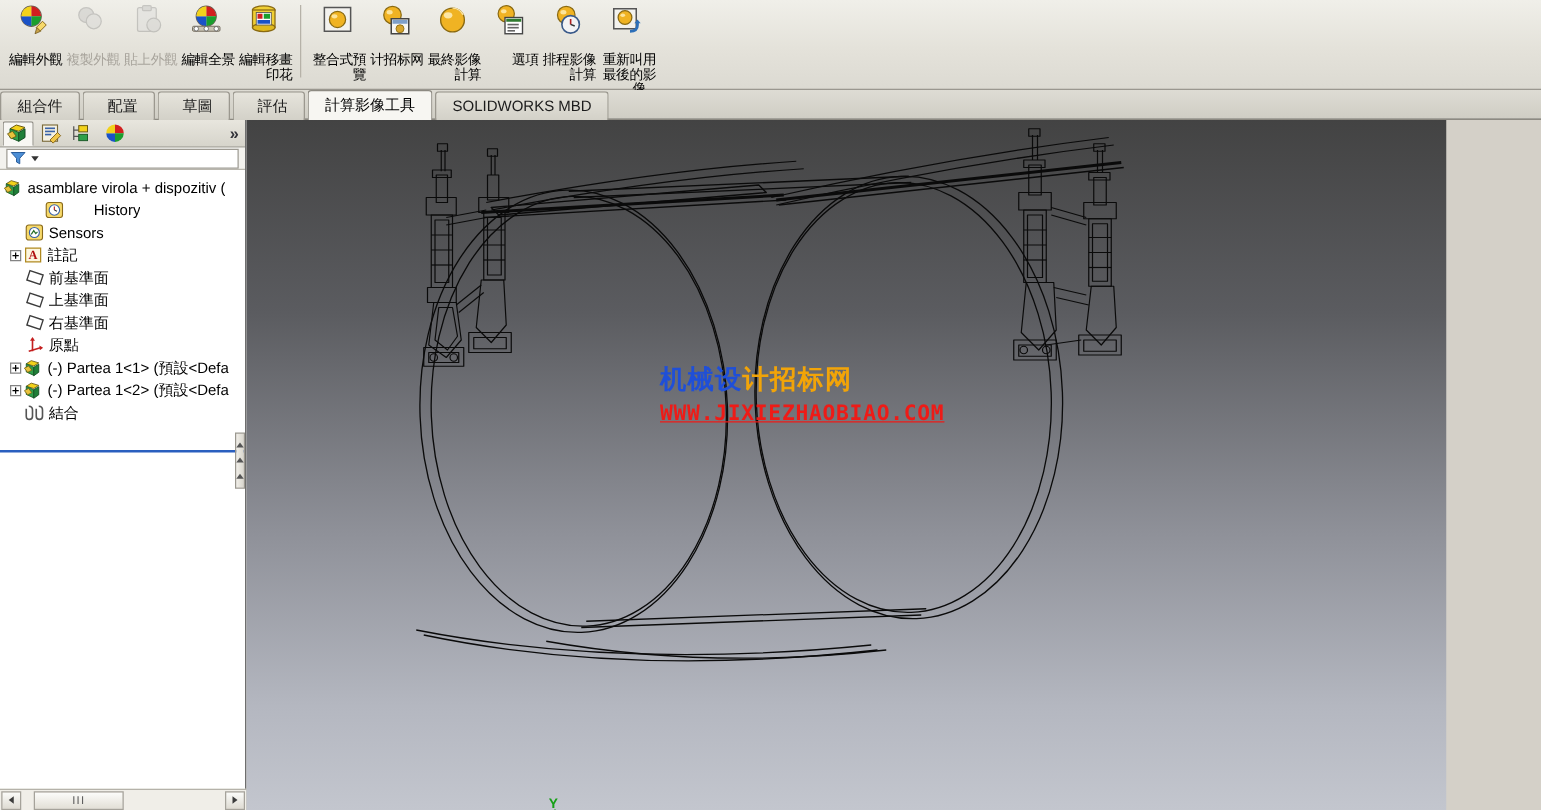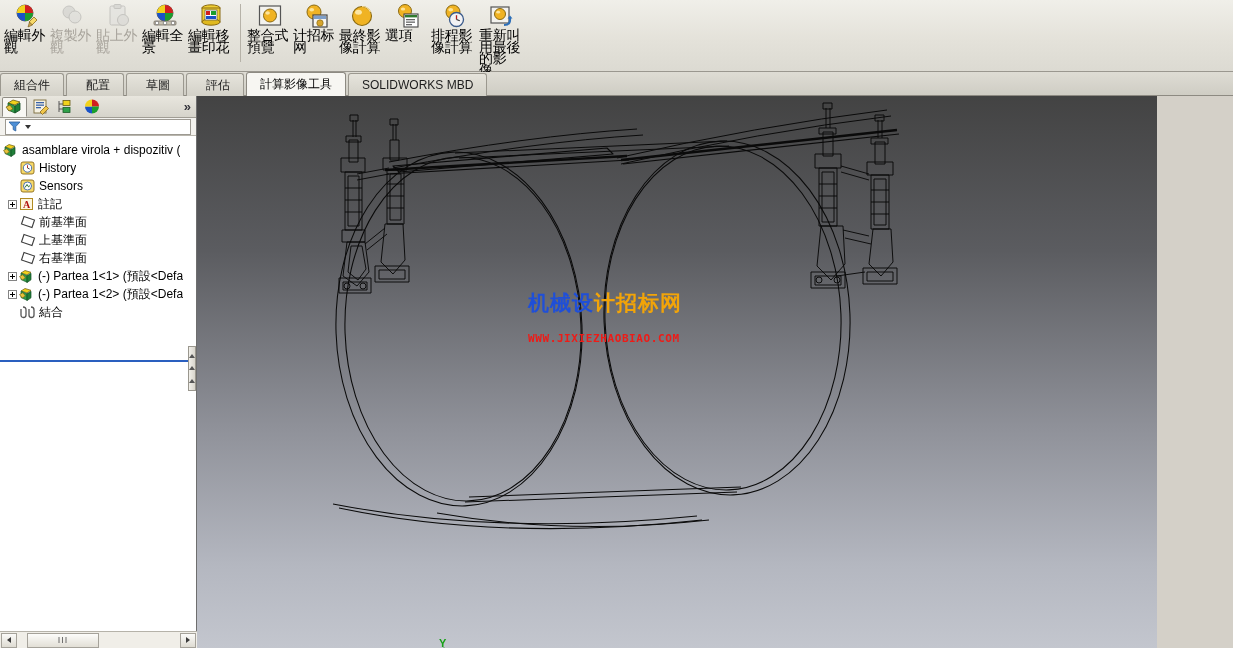--- a/index.html
+++ b/index.html
@@ -18,22 +18,22 @@
   }
   .rib-inner{ display:flex; align-items:flex-start; height:72px; padding-left:4px; }
   .rib-btn{
     width:46px; min-width:46px; height:68px; position:relative;
     display:flex; flex-direction:column; align-items:center;
     padding-top:3px; cursor:default;
   }
   .rib-btn.wide{ width:50px; min-width:50px; }
   .rib-icon{ width:26px; height:26px; position:relative; }
   .rib-lbl{
-    margin-top:1px; font-size:14px; line-height:11.5px; color:#000;
-    text-align:left; letter-spacing:-0.3px; width:46px;
+    margin-top:14px; font-size:11px; line-height:11.5px; color:#000;
+    text-align:right; letter-spacing:-0.3px; width:46px;
   }
   .rib-btn.disabled .rib-lbl{ color:#a8a49c; }
   .rib-btn.disabled .rib-icon{ opacity:.35; filter:grayscale(1); }
   .rib-sep{ width:1px; height:58px; margin:4px 6px 0 6px; background:#b6b2a8; }
 
   
   .tabbar{
     position:absolute; left:0; top:72px; width:1233px; height:24px;
     background:linear-gradient(#dedcd4,#cfcdc4);
     border-bottom:1px solid #8d8a82;
@@ -138,22 +138,22 @@
     overflow:hidden;
   }
   .wm{
     position:absolute; left:331px; top:196px; width:200px; text-align:left;
     pointer-events:none; user-select:none;
   }
   .wm1{ font-size:21px; font-weight:bold; letter-spacing:1px; line-height:22px;
         font-family:"DejaVu Sans",sans-serif; }
   .wm1 .b{ color:#1f4fd8; }
   .wm1 .o{ color:#f2a408; }
-  .wm2{ font-size:11px; font-weight:bold; color:#ee1b17; letter-spacing:0.6px;
-        font-family:"DejaVu Sans Mono",monospace; margin-top:18px; }
+  .wm2{ font-size:17px; font-weight:bold; color:#ee1b17; letter-spacing:0.6px;
+        font-family:"DejaVu Sans Mono",monospace; margin-top:7px;text-decoration:underline; }
 
   .triad{ position:absolute; left:208px; top:543px; width:72px; height:72px; }
   .triad-lbl{ position:absolute; font-size:11px; font-weight:bold; font-family:"Liberation Sans",sans-serif;}
 </style>
 </head>
 <body>
 
 <div id="app">
 
   <div class="ribbon">
@@ -660,21 +660,21 @@
           <svg width="16" height="15" viewBox="0 0 16 15">
             <path d="M2 4 l4 -2.5 6 1.8 -4 2.5z" fill="#f2d21b" stroke="#6a5a10" stroke-width=".7"></path>
             <path d="M2 4 v6.5 l6 2.8 v-6.5z" fill="#2fa049" stroke="#1d5c2a" stroke-width=".7"></path>
             <path d="M8 6.8 l4 -2.5 v6.5 l-4 2.8z" fill="#1f7f38" stroke="#134d22" stroke-width=".7"></path>
             <path d="M0.5 7.5 l3.4 -1.8 2.6 3.4 -3.4 1.8z" fill="#e8c23c" stroke="#6a5a10" stroke-width=".6"></path>
           </svg>
         </div>
         <div class="tlbl">asamblare virola + dispozitiv  (</div>
       </div>
 
-      <div class="tnode" style="padding-left:20px;">
+      <div class="tnode" style="padding-left:36px;gap:20px;">
         <div class="tico">
           <svg width="15" height="14" viewBox="0 0 15 14">
             <rect x="1" y="1" width="13" height="12" rx="2" fill="#f7d96a" stroke="#8a6a1a" stroke-width=".9"></rect>
             <circle cx="7.5" cy="7" r="4.2" fill="#fff" stroke="#3a63a8" stroke-width=".9"></circle>
             <line x1="7.5" y1="7" x2="7.5" y2="4.2" stroke="#c03030" stroke-width="1"></line>
             <line x1="7.5" y1="7" x2="9.6" y2="8" stroke="#333" stroke-width=".9"></line>
           </svg>
         </div>
         <div class="tlbl">History</div>
       </div>
@@ -719,20 +719,31 @@
       </div>
       <div class="tnode" style="padding-left:20px;">
         <div class="tico">
           <svg width="16" height="14" viewBox="0 0 16 14">
               <path d="M4 1.5 L14.5 5 L12 12.5 L1.5 9 Z" fill="none" stroke="#3c3c3c" stroke-width="1.1"></path>
             </svg>
         </div>
         <div class="tlbl">右基準面</div>
       </div>
 
+      <div class="tnode" style="padding-left:20px;">
+        <div class="tico">
+          <svg width="15" height="14" viewBox="0 0 15 14">
+            <line x1="6" y1="12" x2="6" y2="2" stroke="#c41f1f" stroke-width="1.3"></line>
+            <path d="M4 3.5 l2 -3 2 3z" fill="#c41f1f"></path>
+            <line x1="3" y1="12" x2="13" y2="9" stroke="#c41f1f" stroke-width="1.3"></line>
+            <path d="M11.5 7.3 l3 1.8 -2.6 2z" fill="#c41f1f"></path>
+          </svg>
+        </div>
+        <div class="tlbl">原點</div>
+      </div>
 
 
       <div class="tnode" style="padding-left:8px;">
         <div class="tplus"></div>
         <div class="tico">
           <svg width="16" height="15" viewBox="0 0 16 15">
             <path d="M2 4 l4 -2.5 6 1.8 -4 2.5z" fill="#f2d21b" stroke="#6a5a10" stroke-width=".7"></path>
             <path d="M2 4 v6.5 l6 2.8 v-6.5z" fill="#2fa049" stroke="#1d5c2a" stroke-width=".7"></path>
             <path d="M8 6.8 l4 -2.5 v6.5 l-4 2.8z" fill="#1f7f38" stroke="#134d22" stroke-width=".7"></path>
             <path d="M0.5 7.5 l3.4 -1.8 2.6 3.4 -3.4 1.8z" fill="#e8c23c" stroke="#6a5a10" stroke-width=".6"></path>

